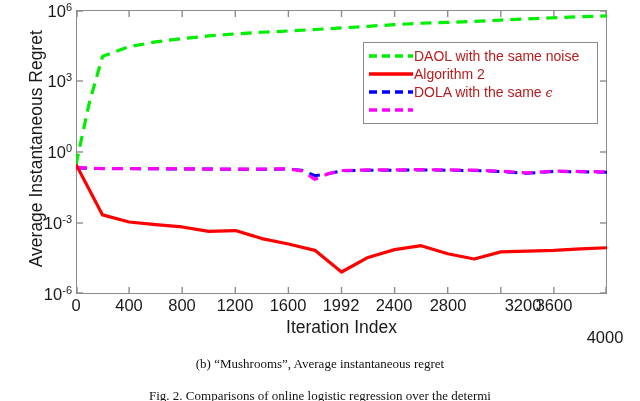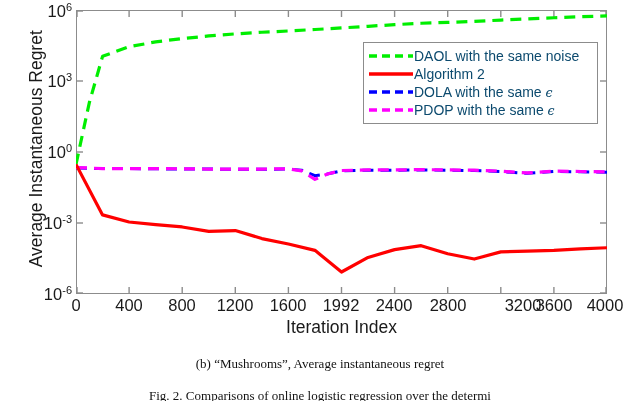--- a/index.html
+++ b/index.html
@@ -111,21 +111,21 @@
     width: 46px;
     height: 14px;
     flex: 0 0 46px;
     position: relative;
   }
   .legend-swatch svg { display: block; }
   .legend-text {
     font-size: 14px;
     line-height: 1;
     white-space: nowrap;
-    color: #0c4a6e;
+    color: #b91c1c;
   }
   .legend-text .eps {
     font-family: "DejaVu Serif", serif;
     font-style: italic;
     font-size: 12.5px;
   }
 
   
   #caption {
     position: absolute;
@@ -177,21 +177,21 @@
   <div class="xtick" style="left:76px;">0</div>
   <div class="xtick" style="left:129px;">400</div>
   <div class="xtick" style="left:182px;">800</div>
   <div class="xtick" style="left:235px;">1200</div>
   <div class="xtick" style="left:288px;">1600</div>
   <div class="xtick" style="left:341px;">1992</div>
   <div class="xtick" style="left:394px;">2400</div>
   <div class="xtick" style="left:448px;">2800</div>
   <div class="xtick" style="left:523px;">3200</div>
   <div class="xtick" style="left:554px;text-align:center;">3600</div>
-  <div class="xtick" style="left:605px;">4000</div>
+  <div class="xtick" style="left:605px;margin-top:32px;">4000</div>
 
   <div id="xlabel">Iteration Index</div>
   <div id="ylabel">Average Instantaneous Regret</div>
 
   <div id="chart-area">
     <div id="plot-frame"></div>
     <svg id="plot-svg" viewBox="0 0 531 284" preserveAspectRatio="none">
       <g id="ticks-group">
           <line x1="1" y1="284" x2="1" y2="277" stroke="#8c8c8c" stroke-width="1.4"></line>
           <line x1="1" y1="0" x2="1" y2="7" stroke="#8c8c8c" stroke-width="1.4"></line>
@@ -263,21 +263,20 @@
       </span>
       <span class="legend-text"><span>DOLA with the same </span><span class="eps">ϵ</span></span>
     </div>
 
     <div class="legend-row">
       <span class="legend-swatch">
         <svg width="46" height="14" viewBox="0 0 46 14">
           <line x1="1" y1="7" x2="45" y2="7" stroke="#ff00ff" stroke-width="3.4" stroke-dasharray="8,5"></line>
         </svg>
       </span>
-      <span class="legend-text"><span>PDOP with the same </span><span class="eps">ϵ</span></span>
     </div>
 
   </div>
 
   <div id="caption">(b) “Mushrooms”, Average instantaneous regret</div>
   <div id="footer-line">Fig. 2.    Comparisons of online logistic regression over the determi</div>
 
 </div>
 
 </body></html>

